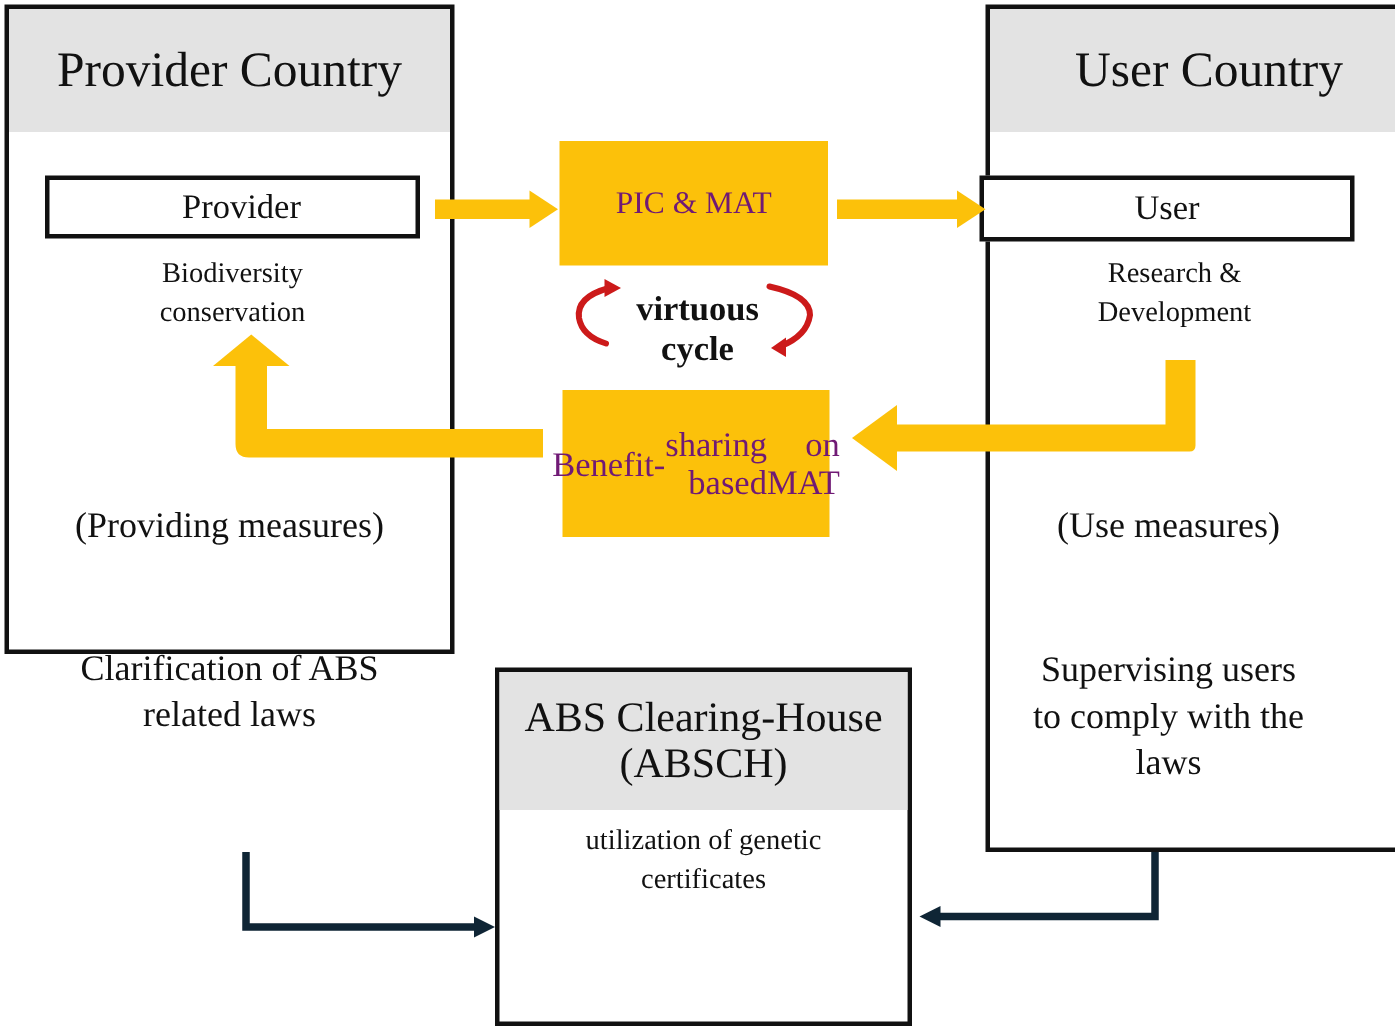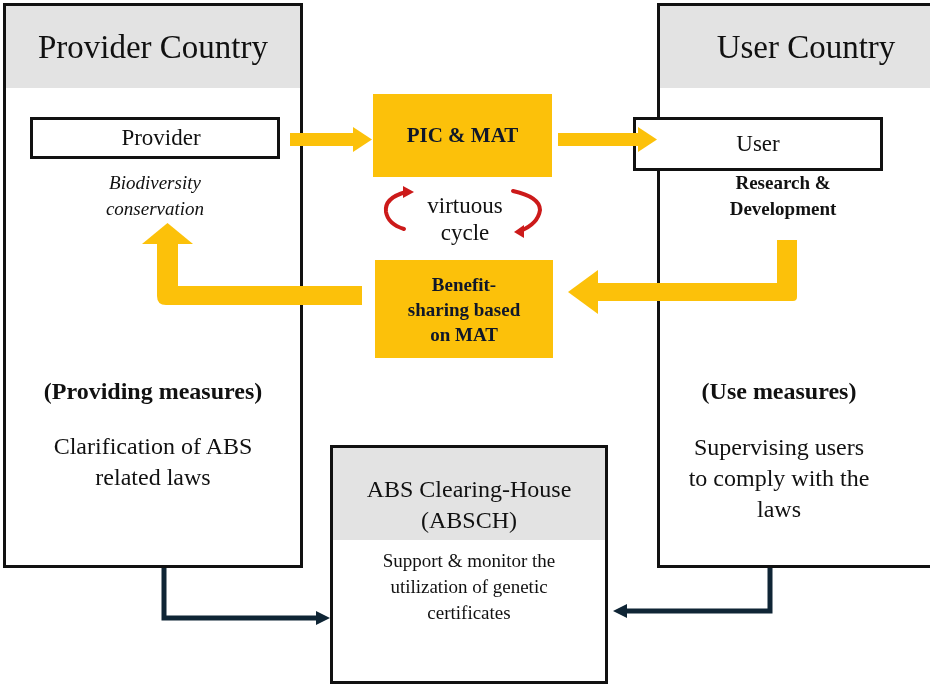--- a/index.html
+++ b/index.html
@@ -4,84 +4,83 @@
 <style>
   html, body { margin: 0; padding: 0; background: #ffffff; }
   body { width: 930px; height: 687px; position: relative; overflow: hidden;
          font-family: "Liberation Serif", "DejaVu Serif", serif; color: #111; }
   .country { position: absolute; border: 3px solid #111; background: #fff; box-sizing: border-box; }
   .country .head { position: absolute; left: 0; right: 0; top: 0; height: 82px; background: #e3e3e3;
                    display: flex; align-items: center; justify-content: center; font-size: 33px; }
   .actor { position: absolute; border: 3px solid #111; background: #fff; box-sizing: border-box;
            display: flex; align-items: center; justify-content: center; font-size: 23px; }
   .sub { position: absolute; text-align: center; font-size: 19px; line-height: 26px; }
-  .measure { position: absolute; text-align: center; font-size: 24px; font-weight: bold; margin-top: 40px; }
+  .measure { position: absolute; text-align: center; font-size: 24px; font-weight: normal; }
   .desc { position: absolute; text-align: center; font-size: 24px; line-height: 31px; }
   .ybox { position: absolute; background: #fcc10a; display: flex; align-items: center; justify-content: center;
-          text-align: right; font-weight: bold; color: #0f172a; }
-  .cycle { position: absolute; text-align: center; font-weight: normal; font-size: 23px; line-height: 27px; }
+          text-align: right; font-weight: normal; color: #701a75; }
+  .cycle { position: absolute; text-align: center; font-weight: bold; font-size: 23px; line-height: 27px; }
   .absch { position: absolute; left: 330px; top: 445px; width: 278px; height: 239px; border: 3px solid #111;
            box-sizing: border-box; background: #fff; }
   .absch .head { position: absolute; left: 0; right: 0; top: 0; height: 92px; background: #e3e3e3;
-                 text-align: center; font-size: 24px; line-height: 31px; padding-top: 26px; box-sizing: border-box; }
+                 text-align: center; font-size: 28px; line-height: 31px; padding-top: 15px; box-sizing: border-box; }
   .absch .body { position: absolute; left: 0; right: 0; top: 100px; text-align: center; font-size: 19px; line-height: 26px; }
   svg.overlay { position: absolute; left: 0; top: 0; }
 </style>
 </head>
 <body>
 
-<div class="country" style="left:3px; top:3px; width:300px; height:565px;">
+<div class="country" style="left:3px; top:3px; width:300px; height:433px;">
   <div class="head">Provider Country</div>
 </div>
 <div class="actor" style="left:30px; top:117px; width:250px; height:42px;padding-left:12px;">Provider</div>
-<div class="sub" style="left:60px; top:170px; width:190px;font-style:italic;">
+<div class="sub" style="left:60px; top:170px; width:190px;">
   <div>Biodiversity</div>
   <div>conservation</div>
 </div>
 <div class="measure" style="left:3px; top:338px; width:300px;">(Providing measures)</div>
 <div class="desc" style="left:3px; top:431px; width:300px;">
   <div>Clarification of ABS</div>
   <div>related laws</div>
 </div>
 
 <div class="country" style="left:630px; top:3px; width:298px; height:565px;margin-left:27px;">
   <div class="head">User Country</div>
 </div>
-<div class="actor" style="left:633px; top:117px; width:250px; height:54px;font-family:Liberation Serif, serif;">User</div>
-<div class="sub" style="left:683px; top:170px; width:200px;font-weight:bold;">
+<div class="actor" style="left:653px; top:117px; width:250px; height:44px;font-family:Liberation Serif, serif;">User</div>
+<div class="sub" style="left:683px; top:170px; width:200px;">
   <div>Research &amp;</div>
   <div>Development</div>
 </div>
 <div class="measure" style="left:630px; top:338px; width:298px;">(Use measures)</div>
 <div class="desc" style="left:630px; top:432px; width:298px;">
   <div>Supervising users</div>
   <div>to comply with the</div>
   <div>laws</div>
 </div>
 
 <div class="ybox" style="left:373px; top:94px; width:179px; height:83px; font-size:21px;">PIC &amp; MAT</div>
 
 <div class="cycle" style="left:395px; top:192px; width:140px;">
   <div>virtuous</div>
   <div>cycle</div>
 </div>
 
-<div class="ybox" style="left:375px; top:260px; width:178px; height:98px; font-size:19px; line-height:25px; flex-direction:column;">
+<div class="ybox" style="left:375px; top:260px; width:178px; height:98px; font-size:23px; line-height:25px; ">
   <div>Benefit-</div>
   <div>sharing based</div>
   <div>on MAT</div>
 </div>
 
 <div class="absch">
   <div class="head">
     <div>ABS Clearing-House</div>
     <div>(ABSCH)</div>
   </div>
   <div class="body">
-    <div>Support &amp; monitor the</div>
     <div>utilization of genetic</div>
     <div>certificates</div>
   </div>
 </div>
 
 <svg class="overlay" width="930" height="687" viewBox="0 0 930 687">
 
   <g>
     <rect x="290" y="133" width="65" height="13" fill="#fcc10a"></rect>
     <polygon points="353,127 372,139.5 353,152" fill="#fcc10a"></polygon>

